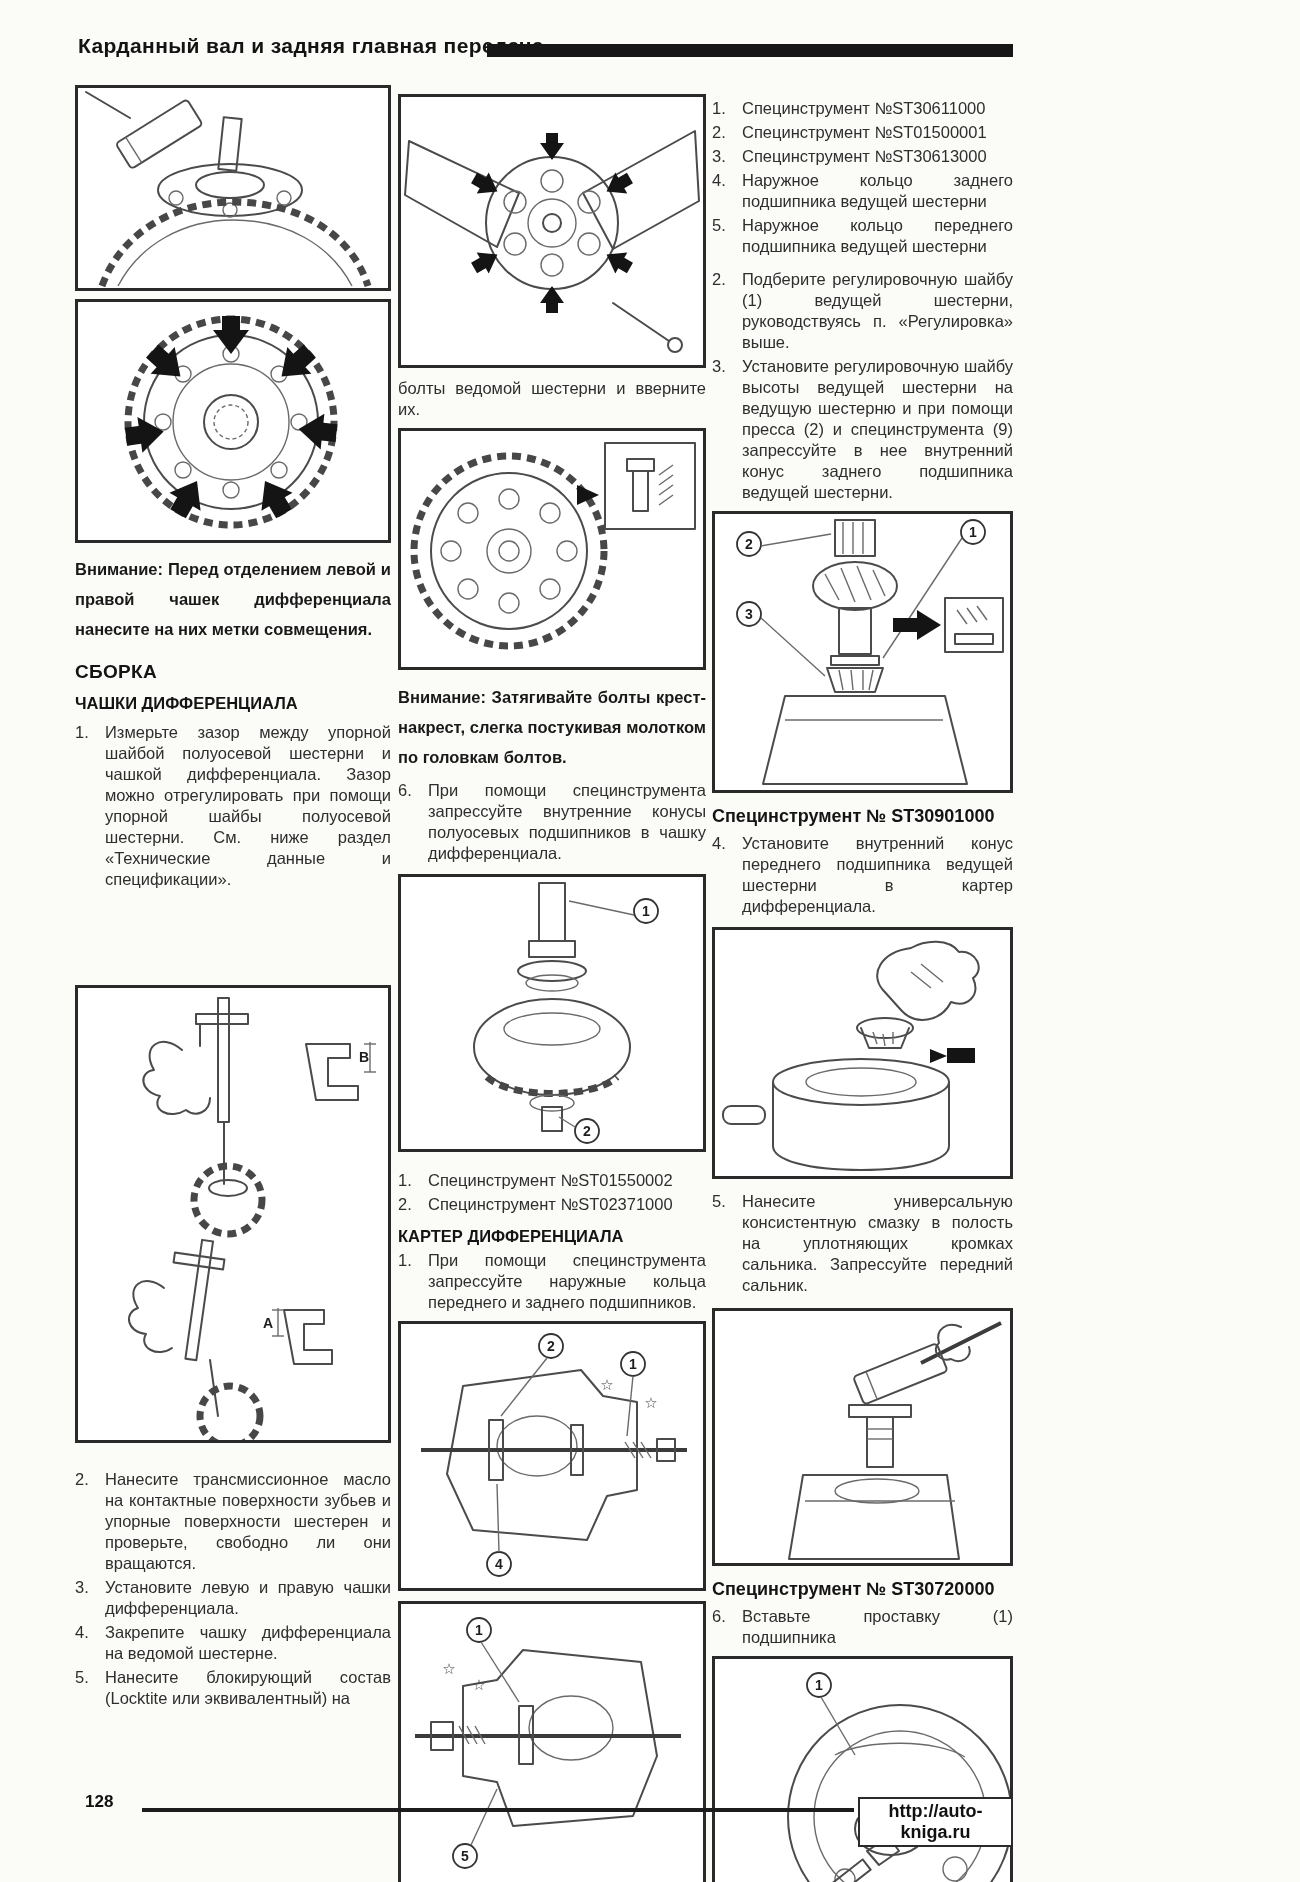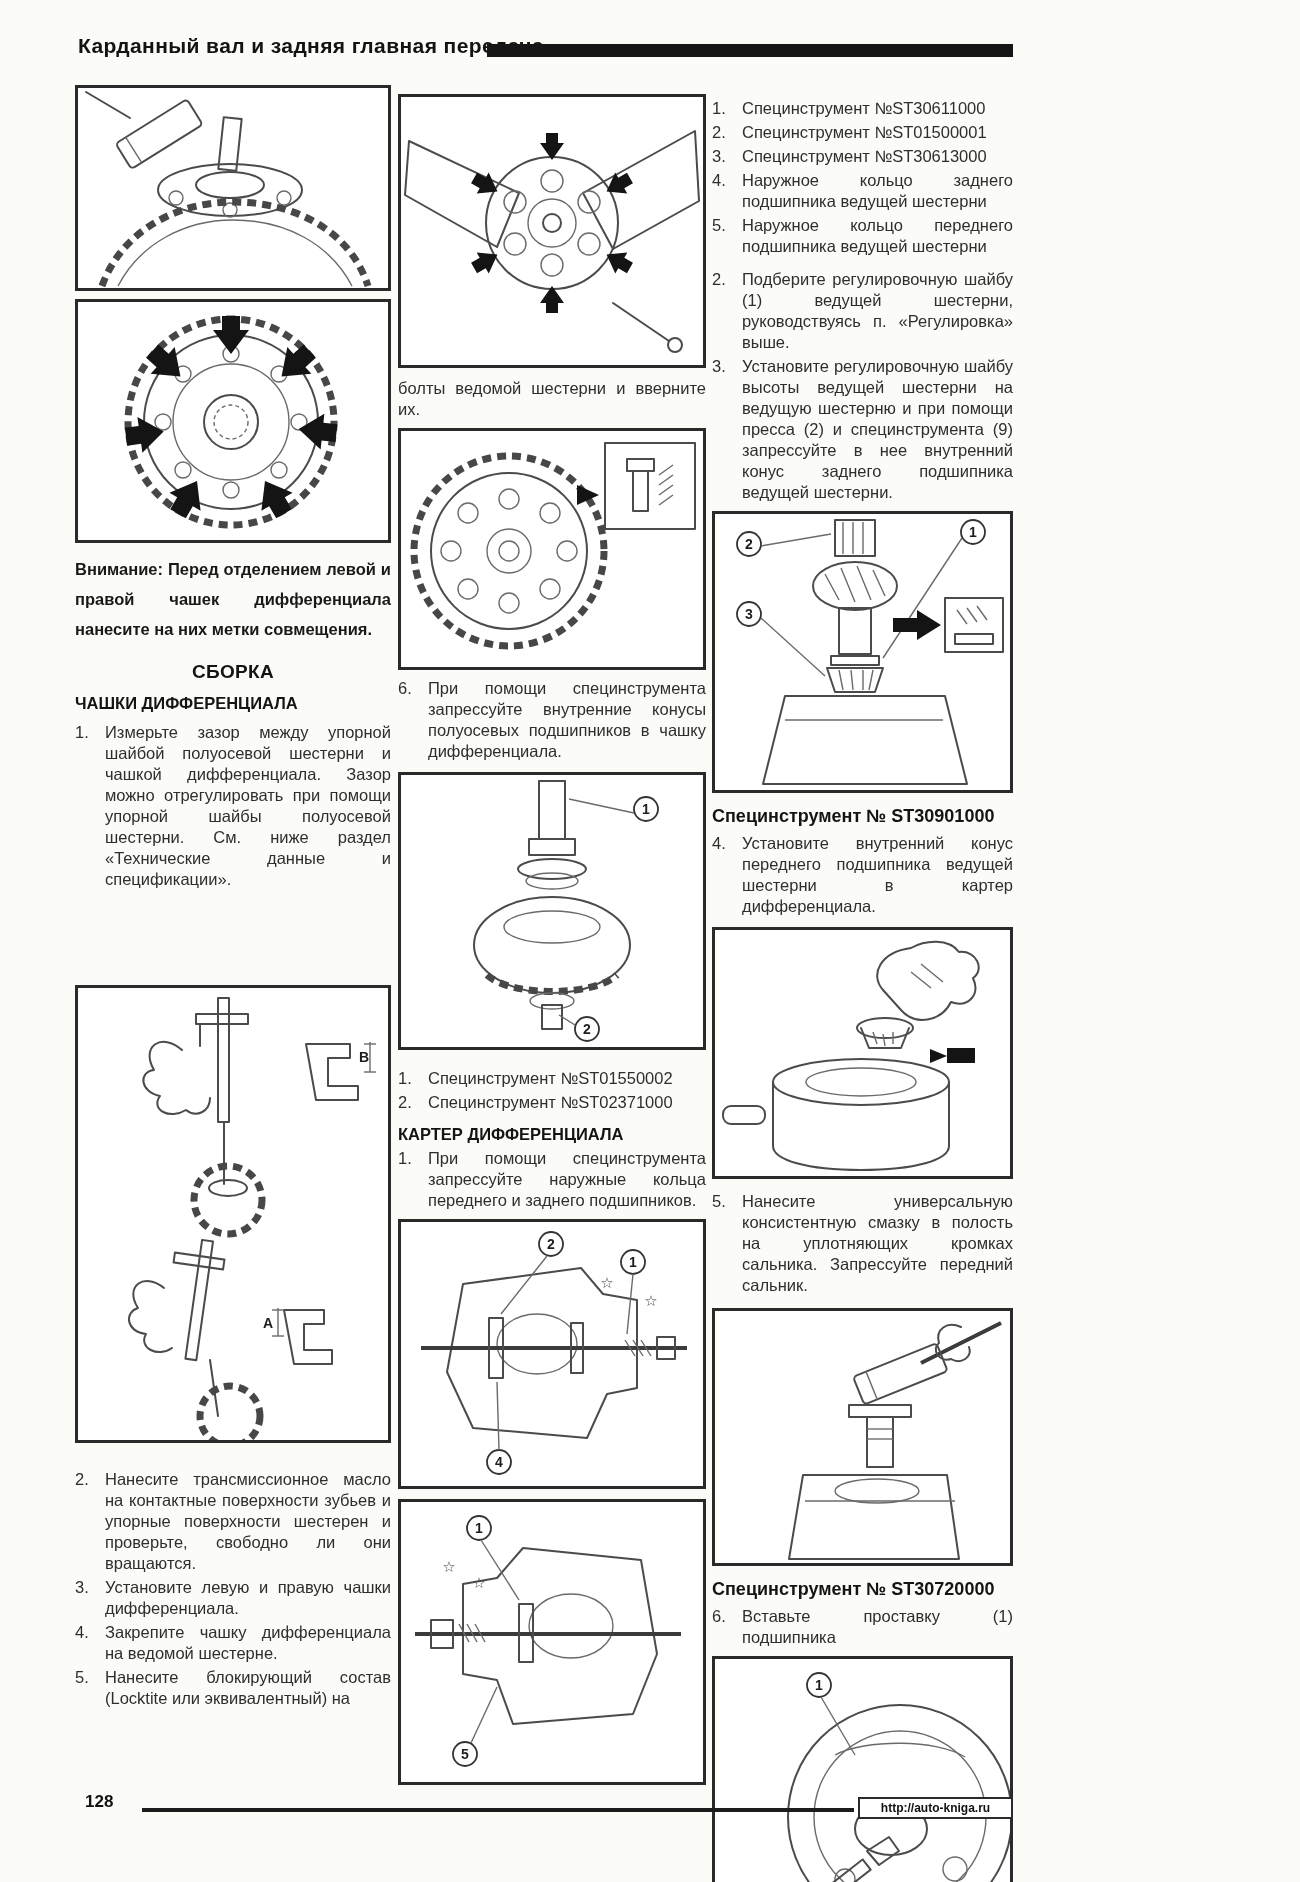--- a/index.html
+++ b/index.html
@@ -27,37 +27,37 @@
   .fig svg .ln { stroke:#4b4b4b; stroke-width:2; fill:none; stroke-linecap:round; stroke-linejoin:round; }
   .fig svg .thin { stroke:#6a6a6a; stroke-width:1.4; fill:none; }
   .fig svg .thick { stroke:#3b3b3b; stroke-width:4; fill:none; }
   .fig svg .teeth { stroke:#474747; stroke-width:7; fill:none; stroke-dasharray:9 6; }
   .fig svg .ink { fill:#141414; stroke:none; }
   .fig svg .lbl-c { fill:#fff; stroke:#333; stroke-width:1.8; }
   .fig svg text { fill:#1d1d1d; stroke:none; font:bold 14px "Liberation Sans", sans-serif; text-anchor:middle; }
   .fig svg text.star { font-size:15px; fill:#444; font-weight:normal; }
 
   .warn { font-weight:bold; color:#191919; margin-top:11px; text-align:justify; line-height:30px; }
-  .h-section { font-size:19px; font-weight:bold; color:#141414; margin-top:17px; letter-spacing:.3px;text-align:center; }
+  .h-section { font-size:19px; font-weight:bold; color:#141414; margin-top:17px; letter-spacing:.3px; }
   .h-sub { font-weight:bold; color:#141414; margin-top:11px; }
   .h-tool { font-weight:bold; color:#141414; margin-top:13px; font-size:18px; }
   .note { margin-top:9px; text-align:justify; }
   .cap { margin-top:10px; text-align:justify; }
   .li { display:flex; margin-top:3px; }
   .li .num { width:30px; flex:none; }
   .li .txt { flex:1; text-align:justify; }
   .gap8 { margin-top:8px; } .gap10 { margin-top:10px; } .gap12 { margin-top:12px; }
   .gap14 { } .gap18 { margin-top:18px; } .gap95 { margin-top:95px; }
 
   
   .pg-num { position:absolute; left:85px; top:1792px; font-size:17px; font-weight:bold; color:#111; }
   .foot-rule { position:absolute; left:142px; top:1808px; width:712px; height:4px; background:#1c1c1c; }
   .site-tag {
     position:absolute; left:858px; top:1797px; width:155px; text-align:center;
-    border:2px solid #2a2a2a; background:#fff; font-size:12px; font-weight:bold;
+    border:2px solid #2a2a2a; background:#fff; font-size:18px; font-weight:bold;
     color:#111; padding:2px 0;
   }
 </style>
 </head>
 <body>
 
 <div class="page">
 
   <div class="hdr-title">Карданный вал и задняя главная передача</div>
   <div class="hdr-bar"></div>
@@ -248,20 +248,21 @@
         <rect class="ln" x="226" y="28" width="27" height="12"></rect>
         <g class="thin">
           <line x1="258" y1="44" x2="272" y2="34"></line>
             <line x1="258" y1="54" x2="272" y2="44"></line>
           <line x1="258" y1="64" x2="272" y2="54"></line>
             <line x1="258" y1="74" x2="272" y2="64"></line>
         </g>
       </svg>
     </div>
 
+    <div class="warn gap12">Внимание: Затягивайте болты крест-накрест, слегка постукивая молотком по головкам болтов.</div>
 
     <div class="li gap8">
       <span class="num">6.</span>
       <span class="txt">При помощи специнструмента запрессуйте внутренние конусы полуосевых подшипников в чашку дифференциала.</span>
     </div>
 
     <div class="fig gap10" style="height:278px">
       <svg viewBox="0 0 302 272" width="302" height="272">
         <rect class="ln" x="138" y="6" width="26" height="58"></rect>
         <rect class="ln" x="128" y="64" width="46" height="16"></rect>

